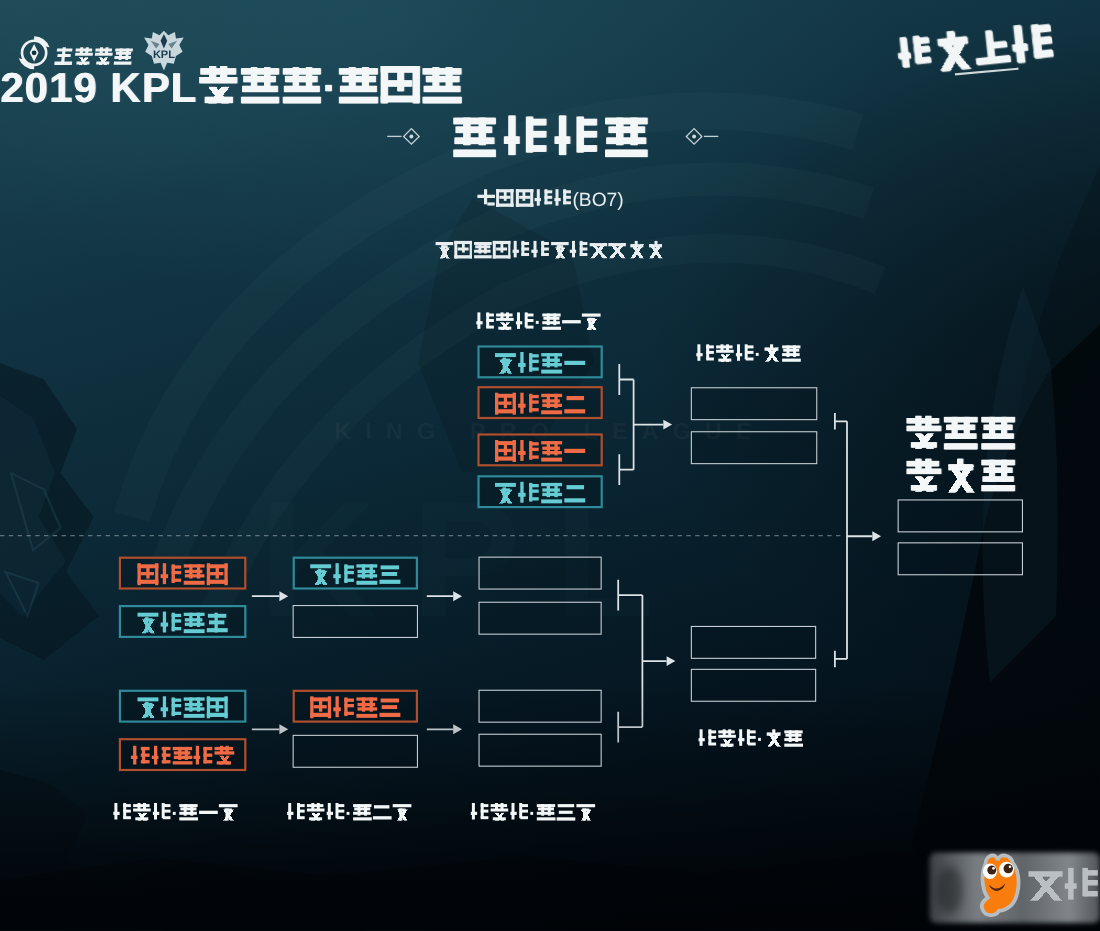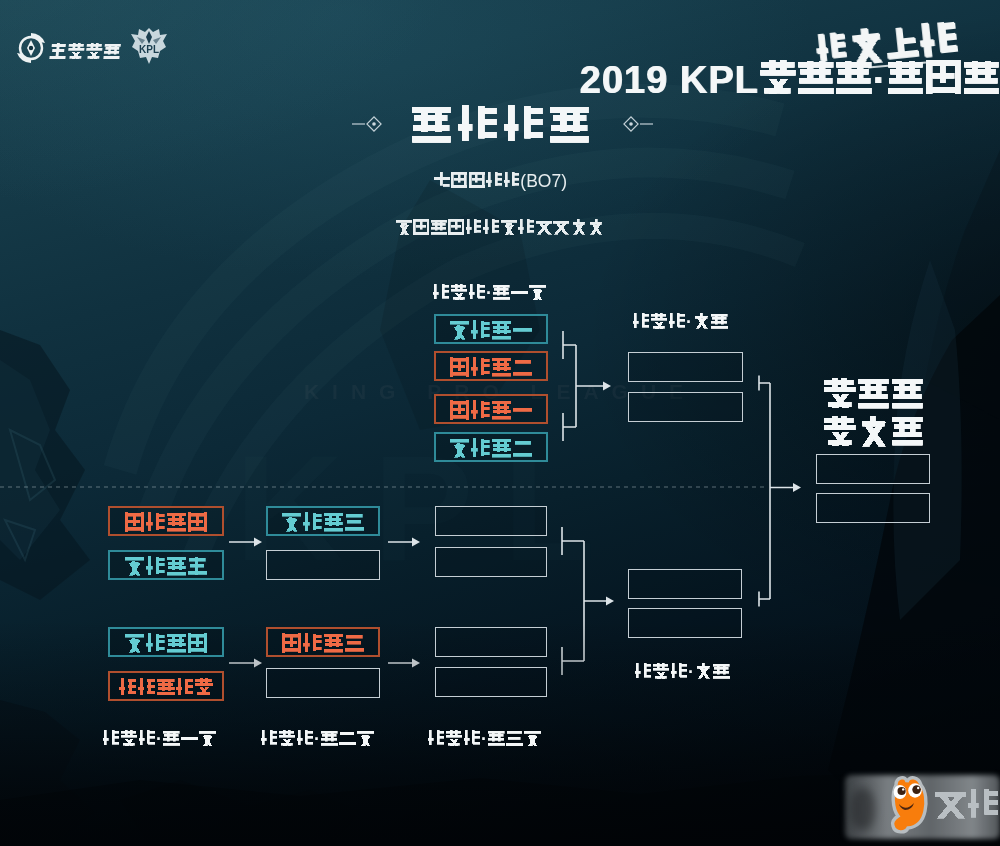--- a/index.html
+++ b/index.html
@@ -101,21 +101,21 @@
  <path d="M19,4 L22,10 L19,17 L16,10 Z" fill="#1a3d4e"></path>
  <path d="M7,10 L15,13 L12,17 Z M31,10 L23,13 L26,17 Z" fill="#1a3d4e" fill-opacity=".55"></path>
  <text x="19" y="26" text-anchor="middle" font-family="Liberation Sans,sans-serif" font-size="10" font-weight="bold" fill="#1a3d4e">KPL</text>
 </svg>
 
 <div class="abs" style="left:816px;top:24px;transform:rotate(-6deg);color:#f3f6f6;white-space:nowrap;filter:drop-shadow(1.6px 1px 0 #f3f6f6) drop-shadow(-1px .8px 0 rgba(243,246,246,.85))">
  <i class="c k5" style="font-size:31px;vertical-align:7px"></i><i class="c k6" style="font-size:39px;vertical-align:1px"></i><i class="c yup" style="font-size:33px;vertical-align:3px"></i><i class="c k5" style="font-size:39px"></i>
 </div>
 <div class="abs" style="left:868px;top:64px;width:58px;height:2px;background:rgba(240,245,246,.85);transform:rotate(-5deg)"></div>
 
-<div class="lab" style="left:0;top:58px;width:1000px;text-align:right;font-size:38px;letter-spacing:1px;filter:drop-shadow(1px .6px 0 rgba(244,247,248,.95))">2019 KPL<i class="c k4b"></i><i class="c k4"></i><i class="c k4"></i><span class="dot">·</span><i class="c k4"></i><i class="c k2"></i><i class="c k4"></i></div>
+<div class="lab" style="left:0;top:58px;width:1000px;text-align:left;font-size:38px;letter-spacing:1px;filter:drop-shadow(1px .6px 0 rgba(244,247,248,.95))">2019 KPL<i class="c k4b"></i><i class="c k4"></i><i class="c k4"></i><span class="dot">·</span><i class="c k4"></i><i class="c k2"></i><i class="c k4"></i></div>
 <div class="lab" style="left:0;top:103px;width:1000px;text-align:center;font-size:42px;letter-spacing:2px;filter:drop-shadow(1.2px .8px 0 rgba(244,247,248,.95))" id="t2"><i class="c k4"></i><i class="c k5"></i><i class="c k5"></i><i class="c k4"></i></div>
 <div class="lab" style="left:0;top:171px;width:1000px;text-align:center;font-size:17.5px;font-weight:normal;color:#e8eef0"><i class="c y7"></i><i class="c k2"></i><i class="c k2"></i><i class="c k5"></i><i class="c k5"></i>(BO7)</div>
 <div class="lab" style="left:0;top:218px;width:1000px;text-align:center;font-size:17.5px;font-weight:normal;color:#e8eef0"><i class="c k3"></i><i class="c k2"></i><i class="c k4"></i><i class="c k2"></i><i class="c k5"></i><i class="c k5"></i><i class="c k3"></i><i class="c k5"></i><i class="c k6b"></i><i class="c k6b"></i><i class="c k6"></i><i class="c k6"></i></div>
 
 <div class="lab" style="left:432px;top:283px;font-size:18px;letter-spacing:.5px"><i class="c k5"></i><i class="c k4b"></i><i class="c k5"></i><span class="dot">·</span><i class="c k4"></i><i class="c y1"></i><i class="c k3"></i></div>
 <div class="lab" style="left:632px;top:312px;font-size:18px;letter-spacing:.5px"><i class="c k5"></i><i class="c k4b"></i><i class="c k5"></i><span class="dot">·</span><i class="c k6"></i><i class="c k4"></i></div>
 <div class="lab" style="left:634px;top:662px;font-size:18px;letter-spacing:.5px"><i class="c k5"></i><i class="c k4b"></i><i class="c k5"></i><span class="dot">·</span><i class="c k6"></i><i class="c k4"></i></div>
 <div class="lab" style="left:102px;top:729px;font-size:18px;letter-spacing:.5px"><i class="c k5"></i><i class="c k4b"></i><i class="c k5"></i><span class="dot">·</span><i class="c k4"></i><i class="c y1"></i><i class="c k3"></i></div>
 <div class="lab" style="left:260px;top:729px;font-size:18px;letter-spacing:.5px"><i class="c k5"></i><i class="c k4b"></i><i class="c k5"></i><span class="dot">·</span><i class="c k4"></i><i class="c y2"></i><i class="c k3"></i></div>
 <div class="lab" style="left:427px;top:729px;font-size:18px;letter-spacing:.5px"><i class="c k5"></i><i class="c k4b"></i><i class="c k5"></i><span class="dot">·</span><i class="c k4"></i><i class="c y3"></i><i class="c k3"></i></div>

